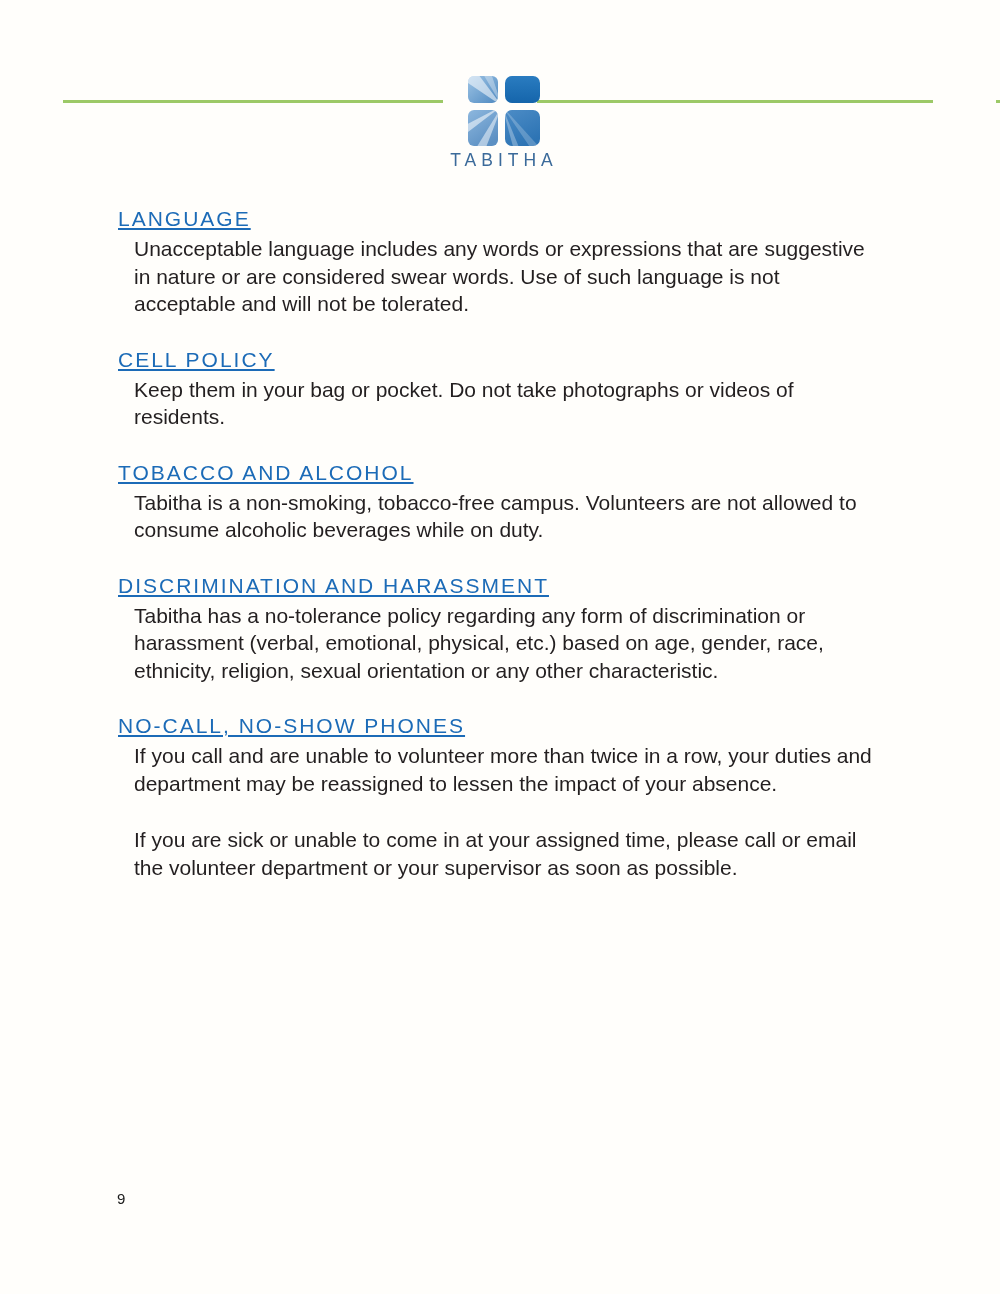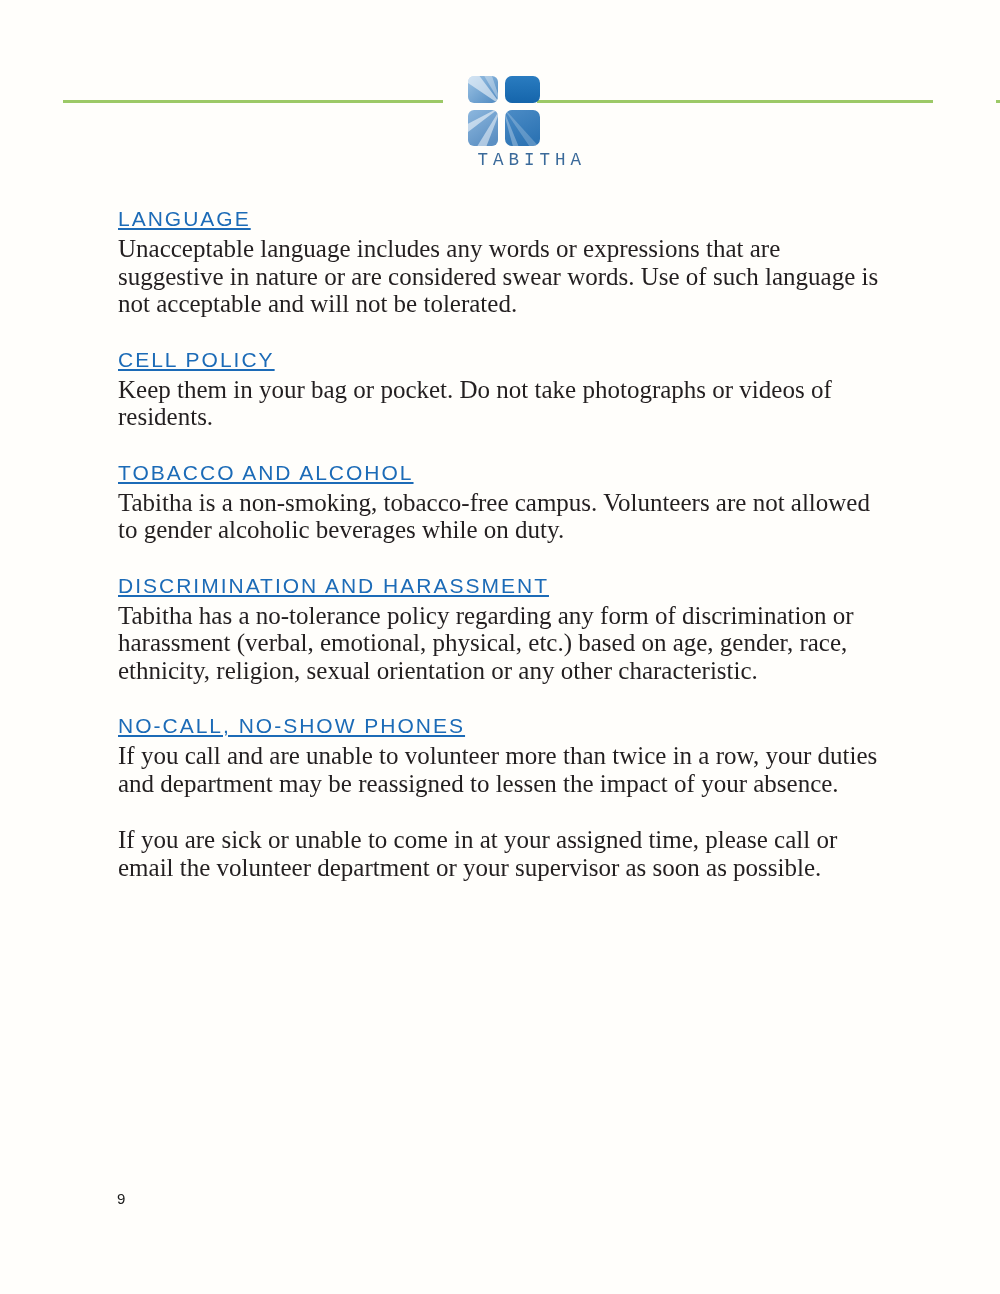--- a/index.html
+++ b/index.html
@@ -33,25 +33,25 @@
   
   .logo{
     position:absolute;
     left:468px;
     top:76px;
     width:72px;
     height:70px;
   }
   .wordmark{
     position:absolute;
-    left:386px;
+    left:404px;
     top:150px;
     width:200px;
-    text-align:right;
-    font-family:Liberation Mono, monospace;
+    text-align:center;
+    font-family:Liberation Sans, sans-serif;
     font-size:17.5px;
     letter-spacing:5px;
     color:var(--wordmark-blue);
   }
   
   .content{
     position:absolute;
     left:118px;
     top:207px;
     width:766px;
@@ -61,24 +61,25 @@
     font-family:"Liberation Sans", sans-serif;
     font-weight:400;
     font-size:21px;
     line-height:23px;
     letter-spacing:2px;
     color:var(--heading-blue);
     margin-bottom:5px;
     text-decoration:underline;
   }
   .section p{
-    font-family:Liberation Serif, serif;
-    font-size:25px;
+    font-family:Liberation Sans, sans-serif;
+    font-size:21px;
     line-height:27.5px;
     color:var(--body-text);
+    margin-left:16px;
   }
   .section p + p{margin-top:29px;}
   .page-number{
     position:absolute;
     left:117px;
     top:1190px;
     font-family:"Liberation Sans", sans-serif;
     font-size:15px;
     color:#1a1a1a;
   }
@@ -144,21 +145,21 @@
       <p>Unacceptable language includes any words or expressions that are suggestive in nature or are considered swear words. Use of such language is not acceptable and will not be tolerated.</p>
     </div>
 
     <div class="section">
       <h2>CELL POLICY</h2>
       <p>Keep them in your bag or pocket. Do not take photographs or videos of residents.</p>
     </div>
 
     <div class="section">
       <h2>TOBACCO AND ALCOHOL</h2>
-      <p>Tabitha is a non-smoking, tobacco-free campus. Volunteers are not allowed to gender alcoholic beverages while on duty.</p>
+      <p>Tabitha is a non-smoking, tobacco-free campus. Volunteers are not allowed to consume alcoholic beverages while on duty.</p>
     </div>
 
     <div class="section">
       <h2>DISCRIMINATION AND HARASSMENT</h2>
       <p>Tabitha has a no-tolerance policy regarding any form of discrimination or harassment (verbal, emotional, physical, etc.) based on age, gender, race, ethnicity, religion, sexual orientation or any other characteristic.</p>
     </div>
 
     <div class="section">
       <h2>NO-CALL, NO-SHOW PHONES</h2>
       <p>If you call and are unable to volunteer more than twice in a row, your duties and department may be reassigned to lessen the impact of your absence.</p>

